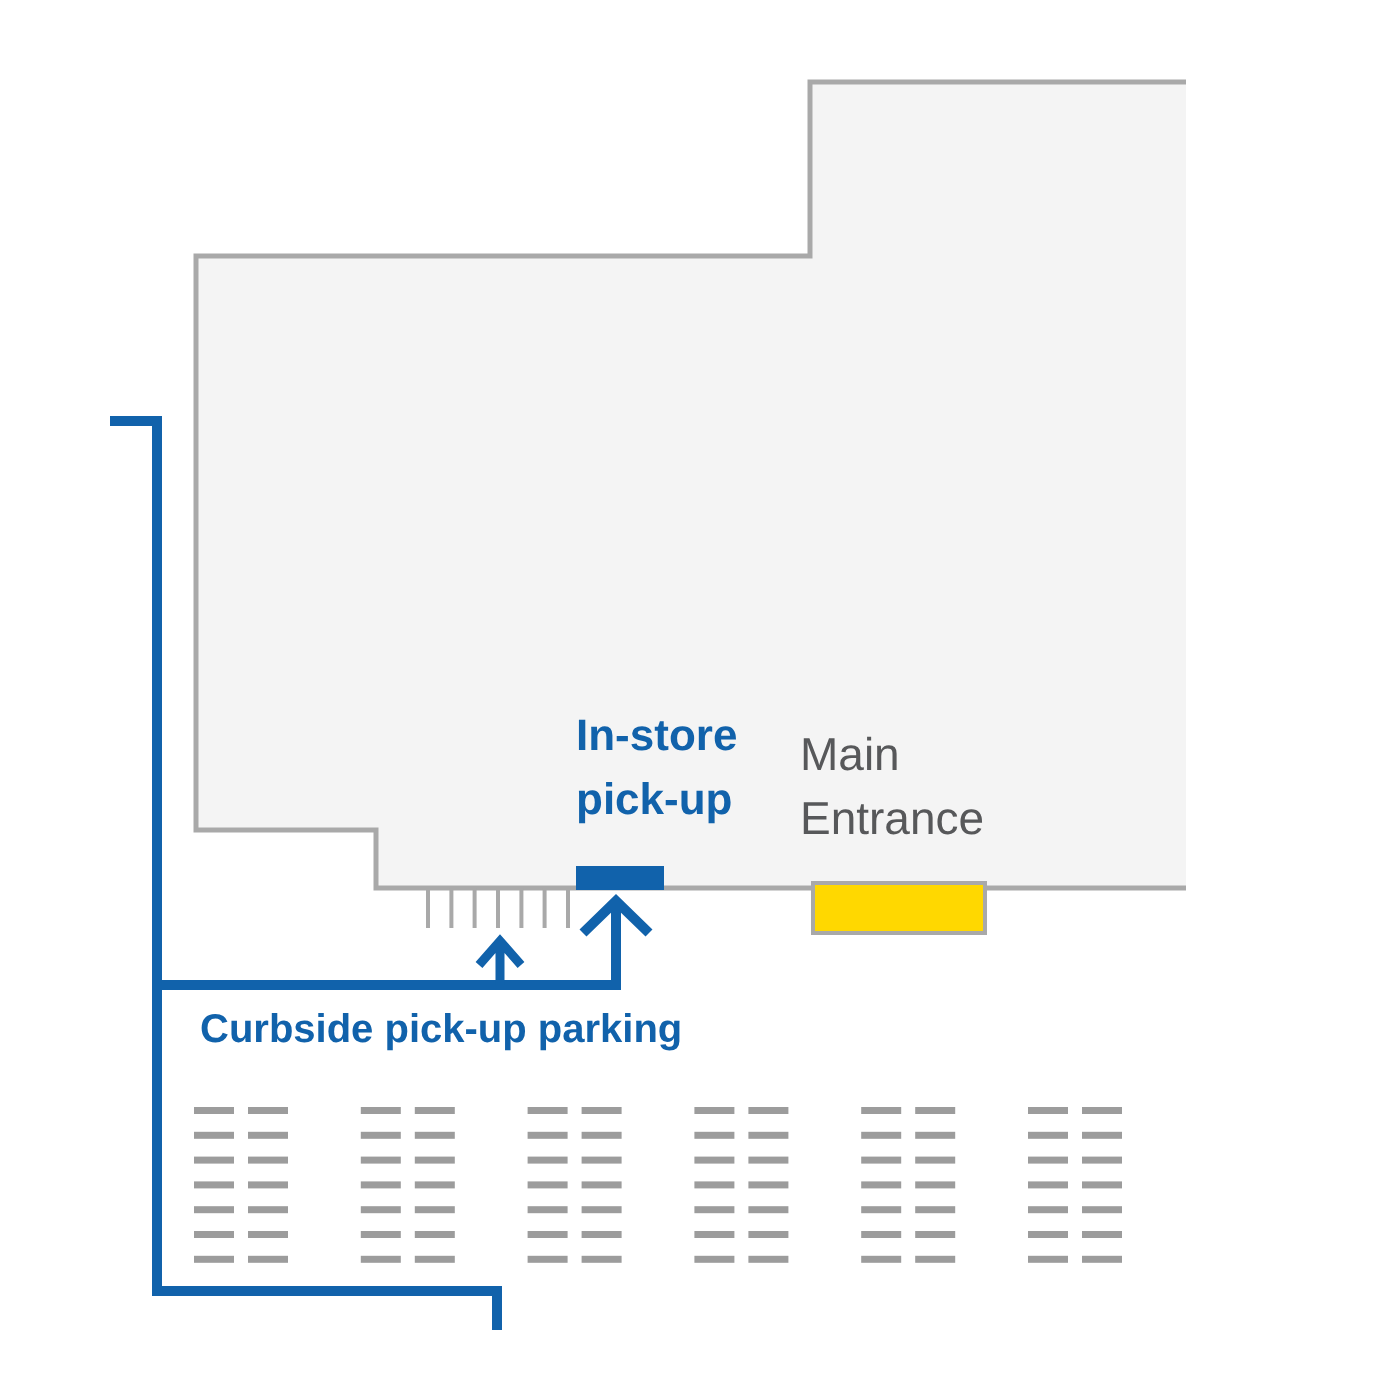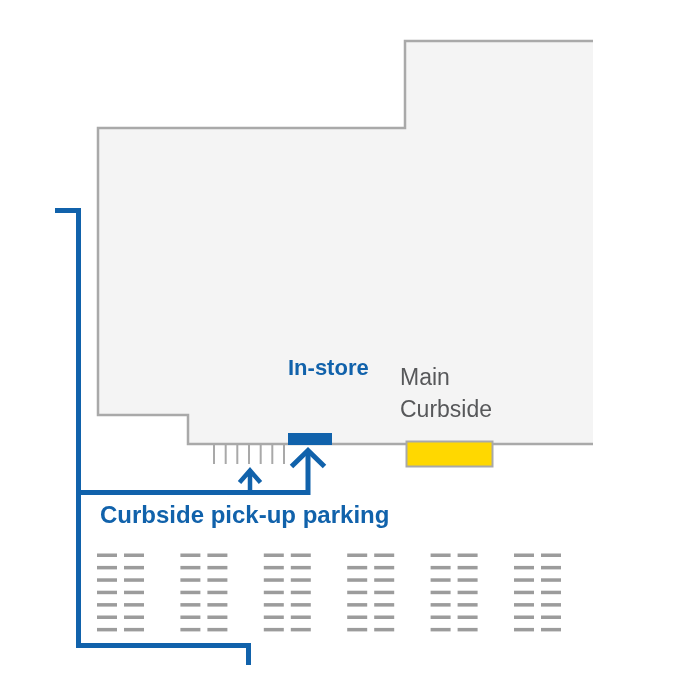--- a/index.html
+++ b/index.html
@@ -62,21 +62,21 @@
   }
   .label-main{
     left:400px;top:361px;
     color:var(--label-gray);
     font-size:23px;font-weight:400;
     line-height:32px;
   }
   .label-curbside{
     left:100px;top:500px;
     color:var(--accent-blue);
-    font-size:24px;font-weight:bold;
+    font-size:20px;font-weight:bold;
     line-height:30px;
   }
   .label span{display:block;}
 </style>
 </head>
 <body>
 
 <div class="map-canvas" data-name="store-map">
 
   <svg width="700" height="700" viewBox="0 0 700 700" data-name="map-graphics">
@@ -201,21 +201,22 @@
         <rect x="624.4000000000001" y="603.1" width="20" height="3.5" data-name="parking-stall-dash"></rect>
         <rect x="597.4000000000001" y="615.5" width="20" height="3.5" data-name="parking-stall-dash"></rect>
         <rect x="624.4000000000001" y="615.5" width="20" height="3.5" data-name="parking-stall-dash"></rect>
         <rect x="597.4000000000001" y="627.9" width="20" height="3.5" data-name="parking-stall-dash"></rect>
         <rect x="624.4000000000001" y="627.9" width="20" height="3.5" data-name="parking-stall-dash"></rect>
       </g>
   </svg>
 
   <div class="label label-instore" data-name="in-store-pickup-label">
     <span data-name="in-store-pickup-label-line1">In-store</span>
+    <span data-name="in-store-pickup-label-line2">pick-up</span>
   </div>
 
   <div class="label label-main" data-name="main-entrance-label">
     <span data-name="main-entrance-label-line1">Main</span>
-    <span data-name="main-entrance-label-line2">Curbside</span>
+    <span data-name="main-entrance-label-line2">Entrance</span>
   </div>
 
   <div class="label label-curbside" data-name="curbside-parking-label">Curbside pick-up parking</div>
 </div>
 
 </body></html>

